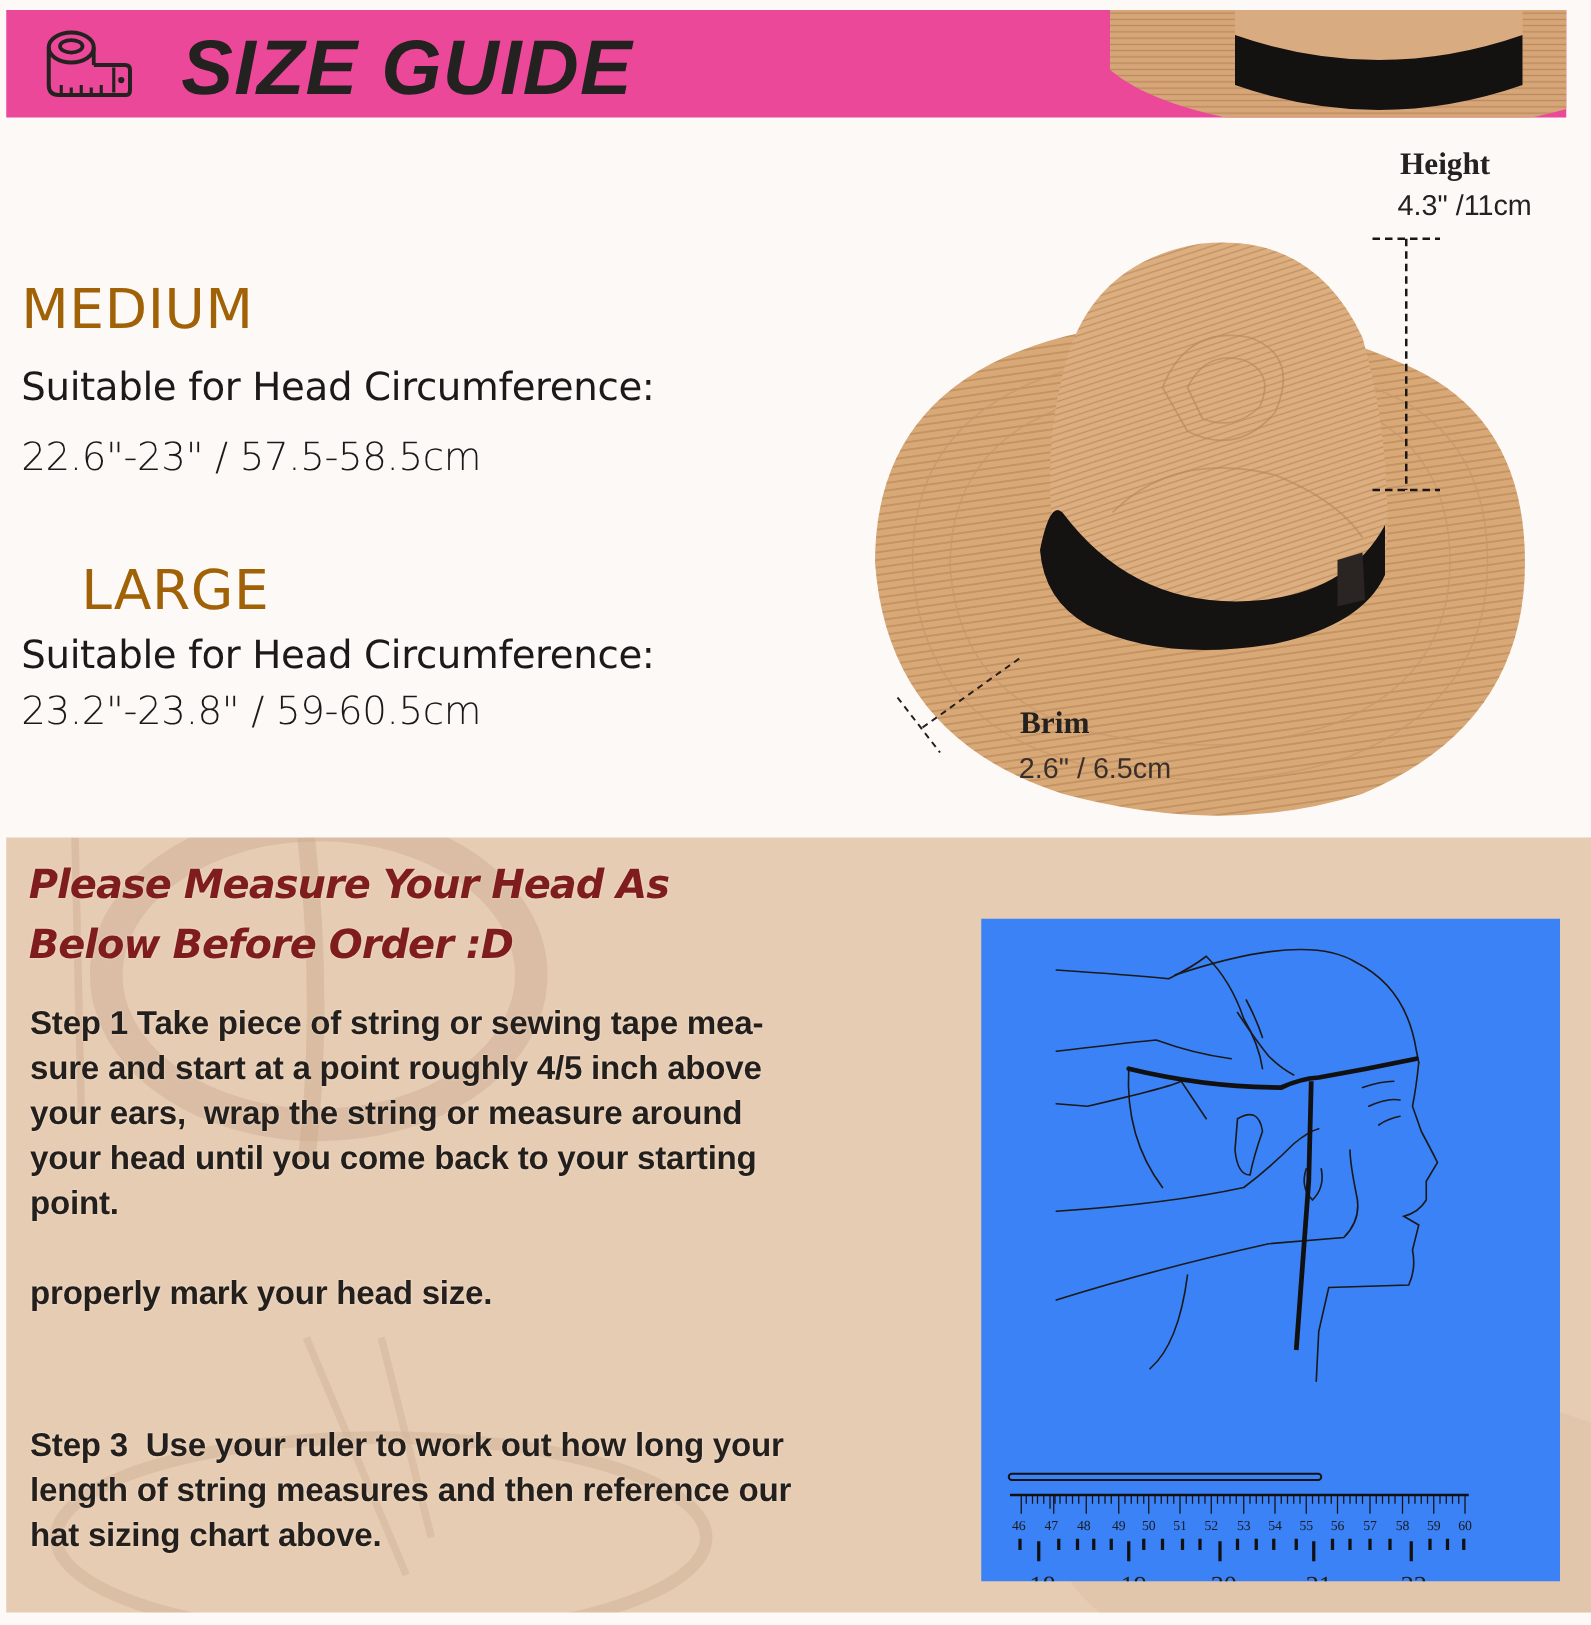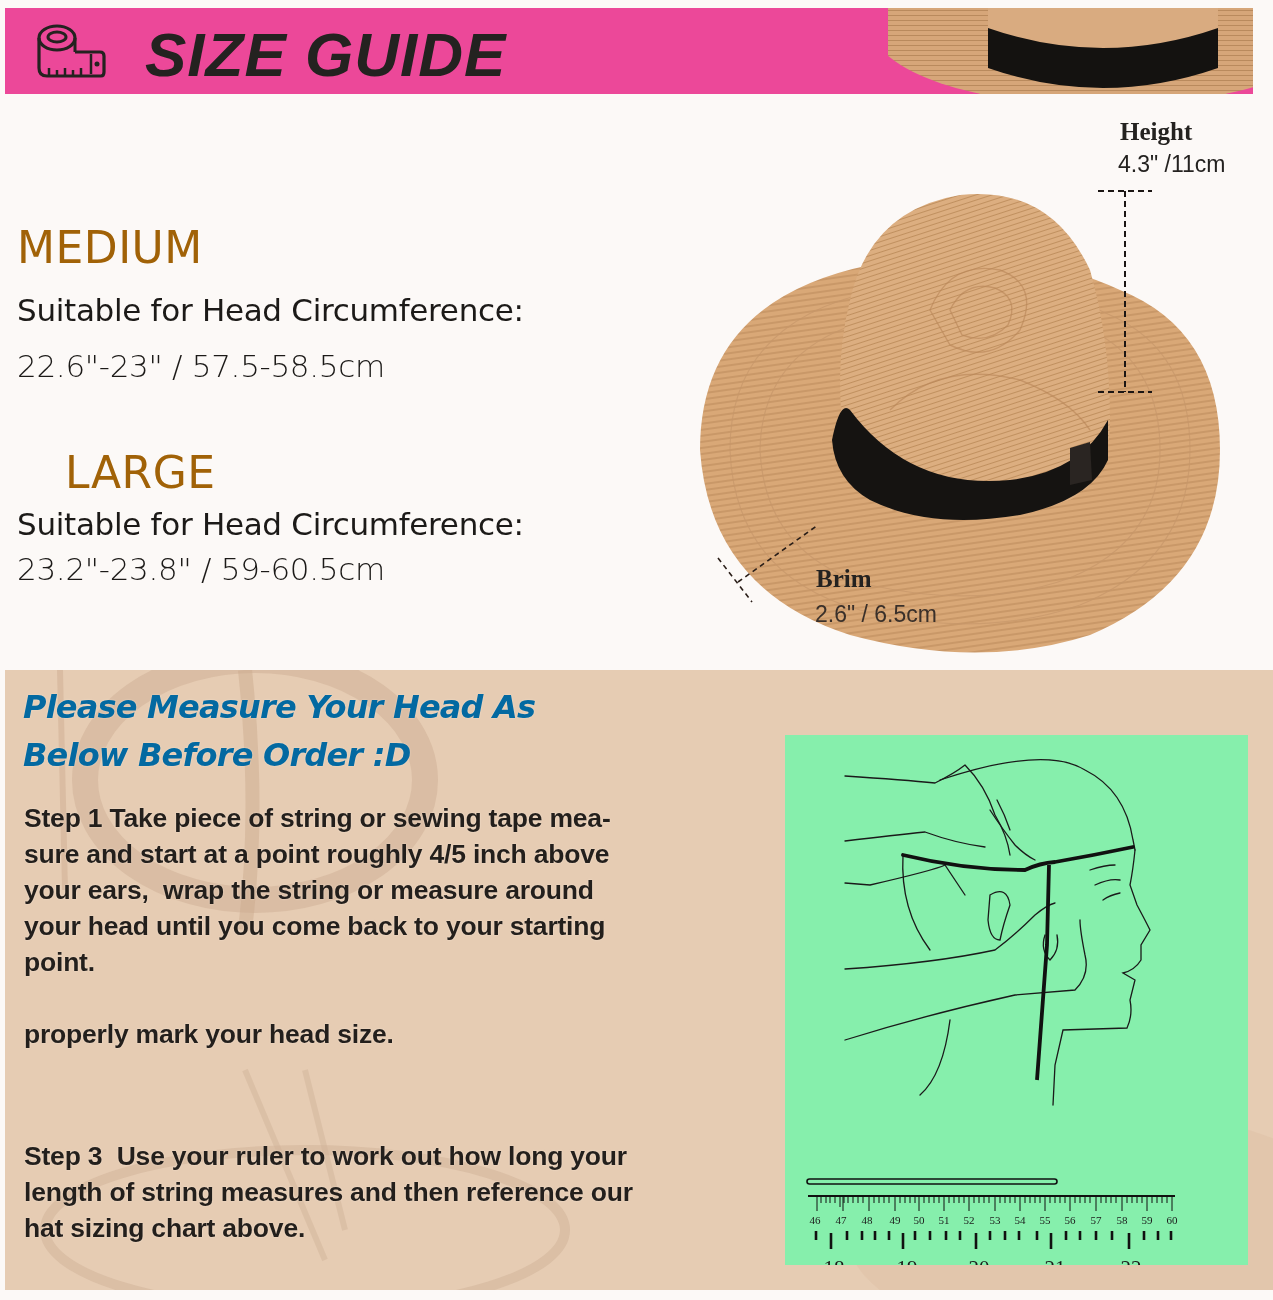--- a/index.html
+++ b/index.html
@@ -37,35 +37,35 @@
   .anno-value { position: absolute; font-family: "Liberation Sans", sans-serif; font-size: 23px; color: #242220; }
 
   
   .bottom {
     position: absolute; left: 5px; top: 670px; width: 1268px; height: 620px;
     background: #e6ccb3; overflow: hidden;
   }
   .bottom-bg { position: absolute; inset: 0; }
   .instr-heading {
     position: absolute; left: 18px; font-family: "DejaVu Sans", sans-serif;
-    font-weight: 700; font-style: italic; font-size: 32px; color: #0369a1;
+    font-weight: 700; font-style: italic; font-size: 32px; color: #7f1d1d;
     letter-spacing: -0.8px; line-height: 48px;
     text-shadow: 0 0 2px rgba(255,240,225,0.6);
   }
   .step {
     position: absolute; left: 19px; width: 720px;
     font-family: Liberation Sans, sans-serif; font-weight: 700; font-size: 26.5px;
     line-height: 36px; color: #231f1c; letter-spacing: -0.2px;
     text-shadow: 0 0 2px rgba(255,240,225,0.7);
   }
   .step span { display: block; white-space: pre; }
 
   .diagram-box {
     position: absolute; left: 780px; top: 65px; width: 463px; height: 530px;
-    background: #86efac;
+    background: #3b82f6;
   }
   .diagram-svg { position: absolute; left: 0; top: 0; width: 463px; height: 530px; }
   .ruler-label { font-family: "Liberation Serif", serif; fill: #1a1a1a; }
 </style>
 </head>
 <body>
 
 <div class="header">
   <svg class="header-icon" viewBox="0 0 72 60">
     <ellipse cx="22" cy="16" rx="18" ry="12" fill="none" stroke="#242220" stroke-width="3.2"></ellipse>

